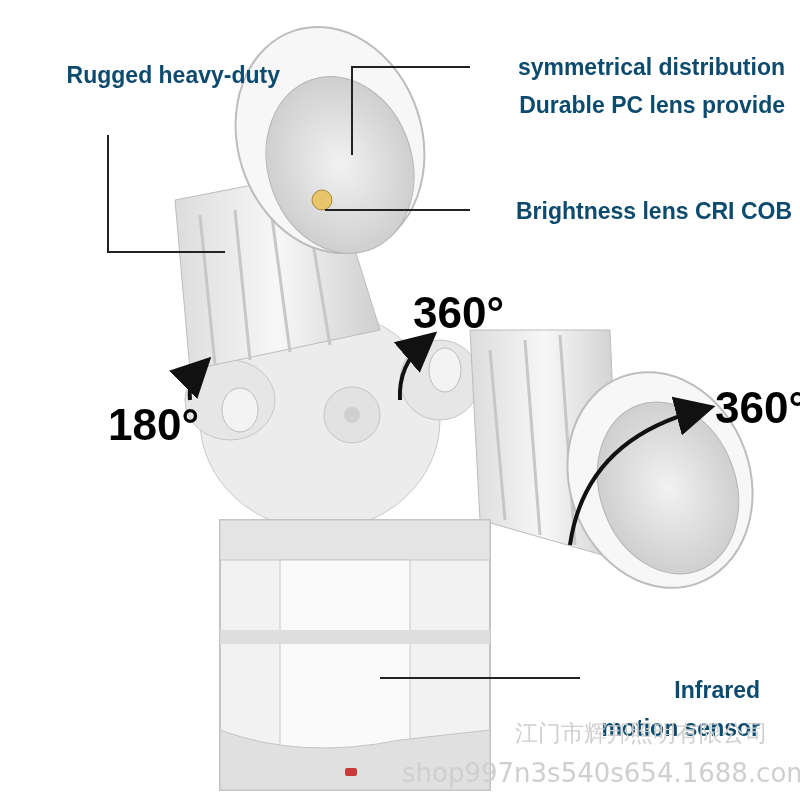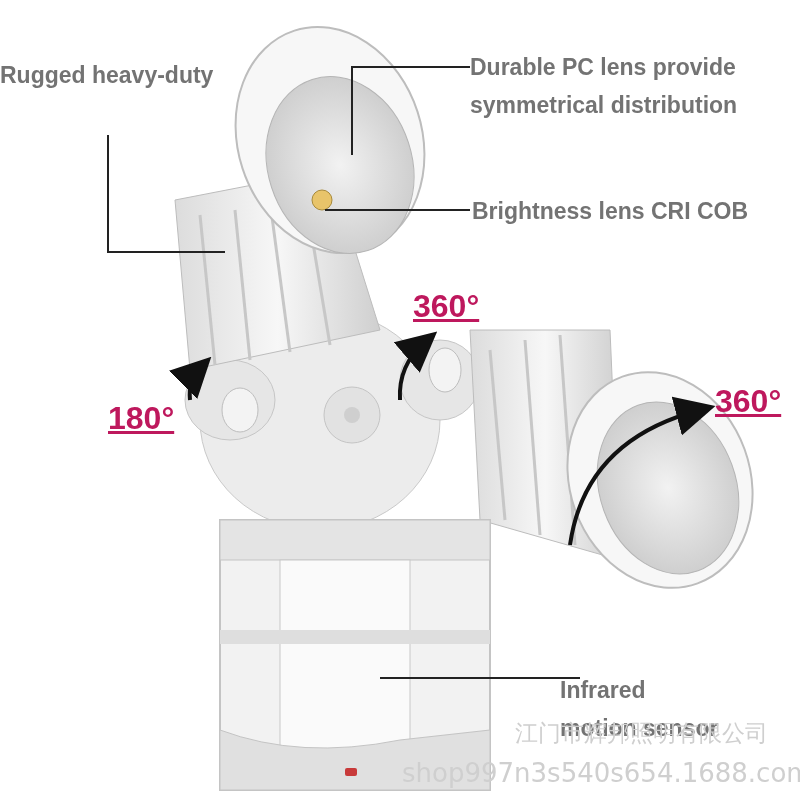--- a/index.html
+++ b/index.html
@@ -1,20 +1,20 @@
 <!DOCTYPE html>
 <html><head>
 <meta charset="utf-8">
 <style>
   html, body { margin: 0; padding: 0; }
   body { width: 800px; height: 800px; background: #ffffff; position: relative; overflow: hidden;
          font-family: "Liberation Sans", "DejaVu Sans", sans-serif; }
   .stage { position: absolute; left: 0; top: 0; width: 800px; height: 800px; }
-  .label { position: absolute; font-weight: bold; color: #737373; text-align: left; line-height: 38px; font-size: 23px; }
-  .deg { position: absolute; font-weight: bold; color: #be185d; font-size: 32px; text-decoration: underline; }
+  .label { position: absolute; font-weight: bold; color: #0c4a6e; text-align: right; line-height: 38px; font-size: 23px; }
+  .deg { position: absolute; font-weight: bold; color: #000000; font-size: 44px; }
   .wm { position: absolute; color: #cfcfcf; font-family: "DejaVu Sans", sans-serif; }
 </style>
 </head>
 <body>
 
 <div class="stage">
   <svg width="800" height="800" viewBox="0 0 800 800">
     <defs>
       <linearGradient id="body" x1="0" x2="1" y1="0" y2="0">
         <stop offset="0" stop-color="#dcdcdc"></stop>
@@ -85,22 +85,22 @@
       <line x1="325" y1="210" x2="470" y2="210"></line>
       <line x1="380" y1="678" x2="580" y2="678"></line>
     </g>
   </svg>
 
   <div class="label" style="left:0;top:56px;width:280px;">
     <div>Rugged heavy-duty</div>
   </div>
 
   <div class="label" style="left:470px;top:48px;width:315px;">
+    <div>symmetrical distribution</div>
     <div>Durable PC lens provide</div>
-    <div>symmetrical distribution</div>
   </div>
 
   <div class="label" style="left:472px;top:192px;width:320px;">
     <div>Brightness lens CRI COB</div>
   </div>
 
   <div class="label" style="left:560px;top:660px;width:200px;margin-top:11px;">
     <div>Infrared</div>
     <div>motion sensor</div>
   </div>

